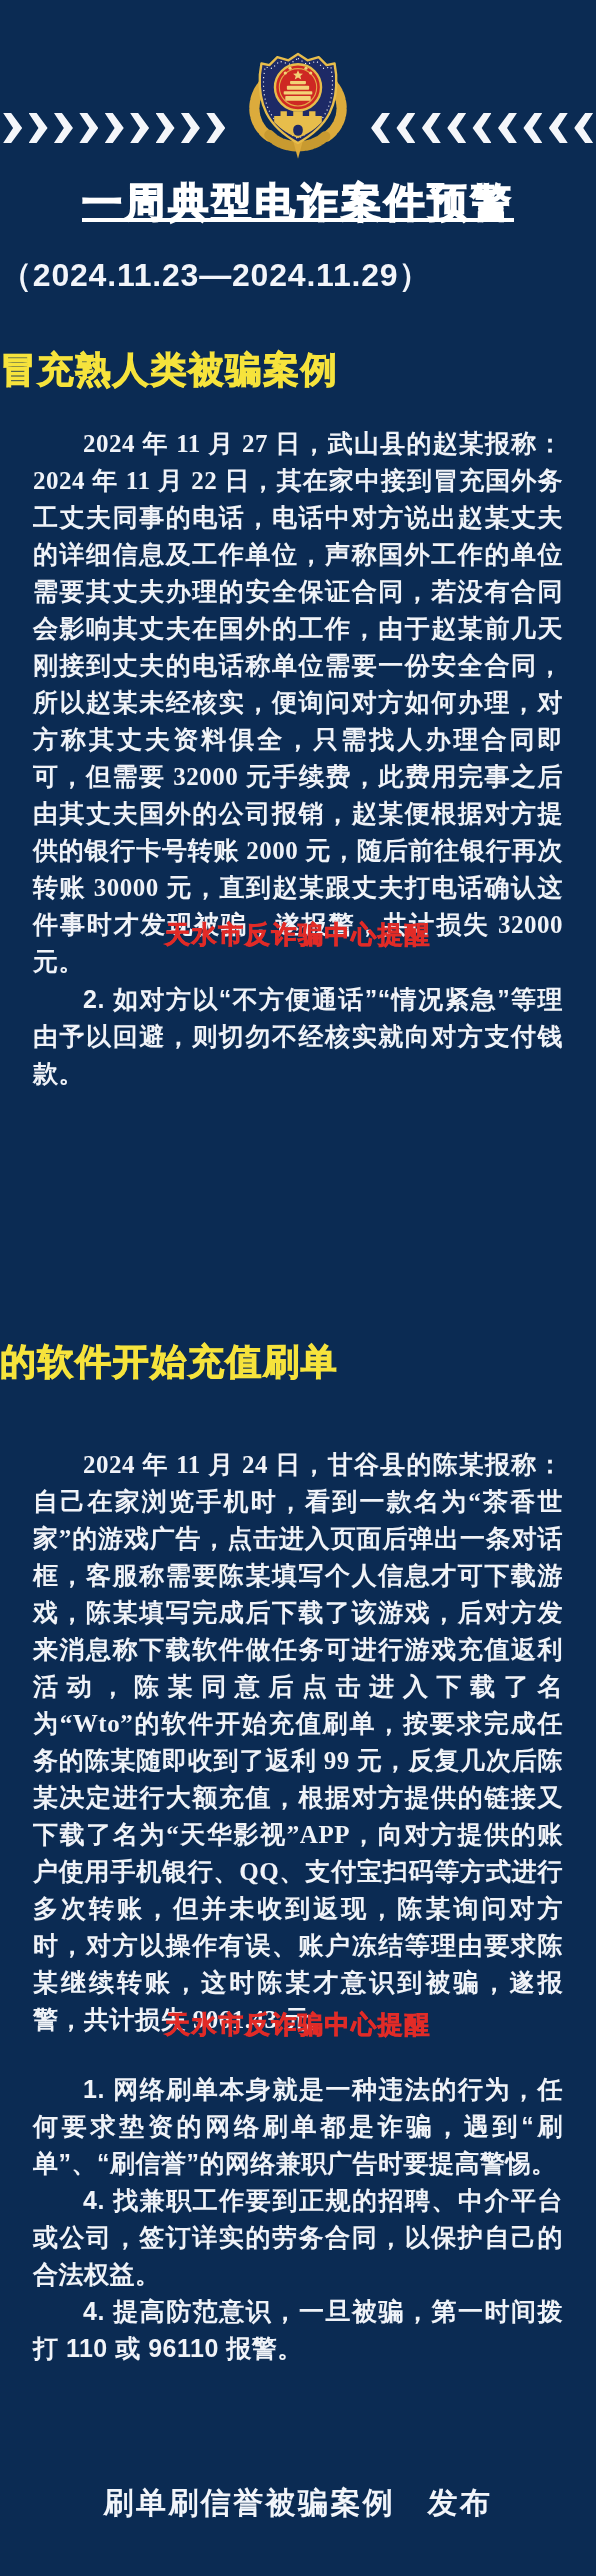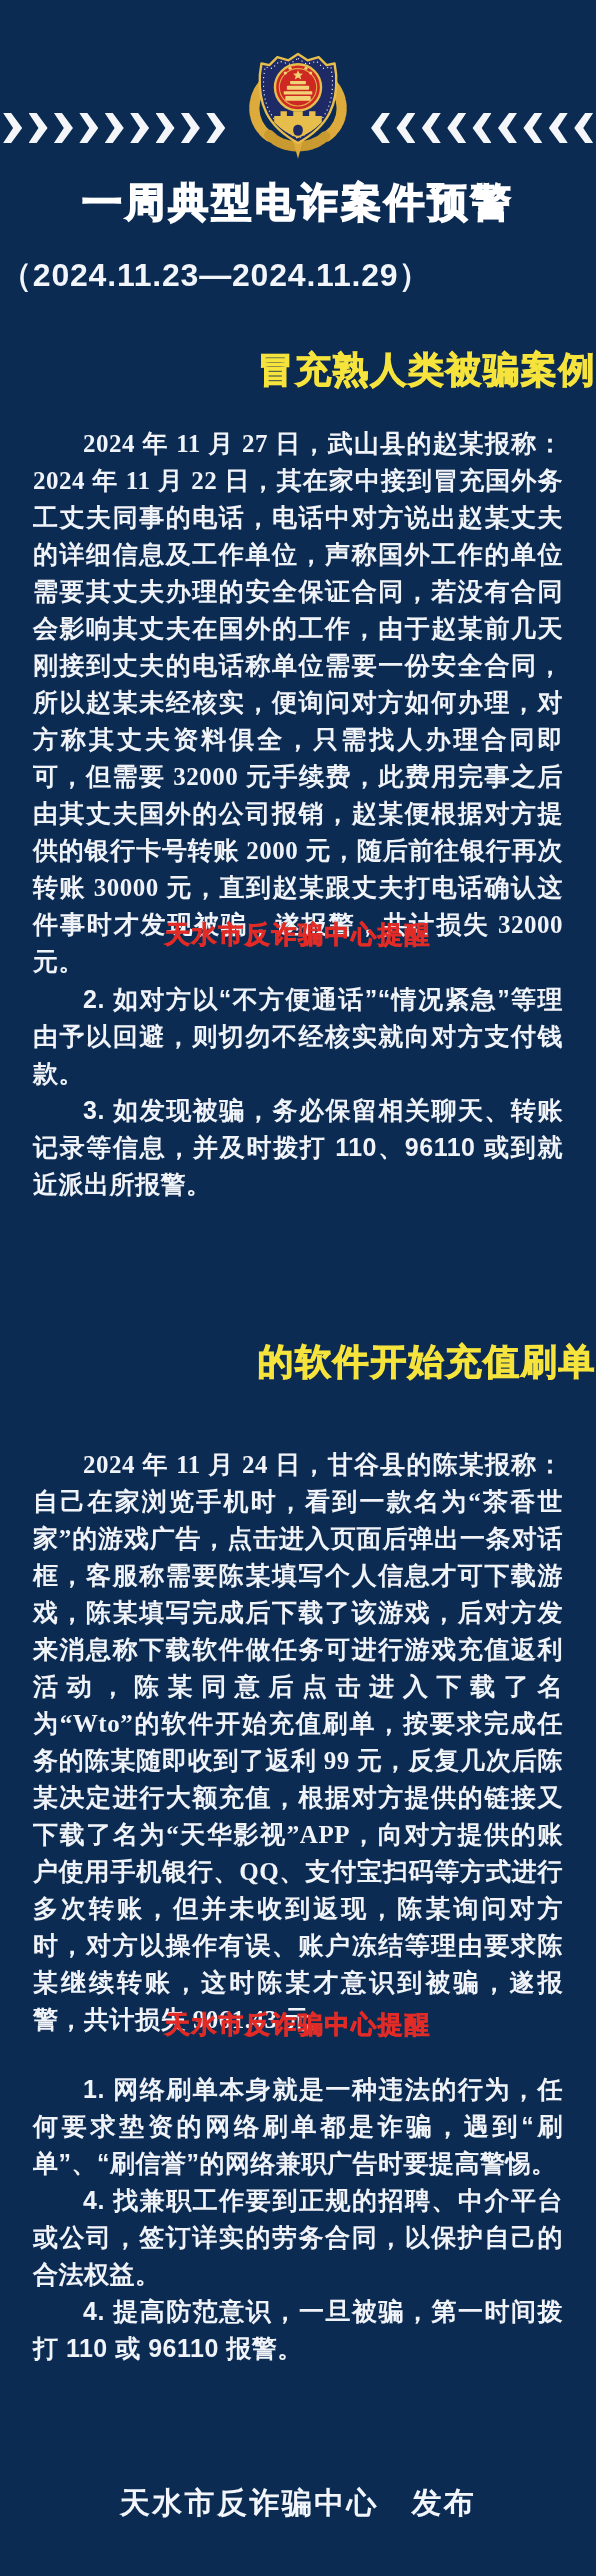--- a/index.html
+++ b/index.html
@@ -12,24 +12,24 @@
   
   .badge { position:absolute; top:46px; left:50%; transform:translateX(-50%); width:121px; height:116px; }
   .arrows { position:absolute; top:113px; display:flex; gap:6.4px; }
   .arrows i { display:block; width:19px; height:30px; background:#f4f6fa;
     clip-path:polygon(0 0, 42% 0, 100% 50%, 42% 100%, 0 100%, 52% 50%); }
   .arrows-left  { left:3.2px; }
   .arrows-right { right:3.2px; transform:scaleX(-1); }
   
   .main-title { position:absolute; top:175px; left:0; width:100%; margin:0;
     text-align:center; font-size:40px; line-height:54px; font-weight:900;
-    color:#ffffff; letter-spacing:3.2px; -webkit-text-stroke:1.6px #ffffff; }
+    color:#ffffff; letter-spacing:3.2px;text-decoration:underline; -webkit-text-stroke:1.6px #ffffff; }
   .date-line { position:absolute; top:254px; left:0; width:100%; margin:0;
     text-align:left; font-size:32px; font-weight:700; color:#f2f5fa; letter-spacing:0.8px; }
-  .sec-title { position:absolute; left:0; width:100%; margin:0; text-align:right;
+  .sec-title { position:absolute; left:0; width:100%; margin:0; text-align:left;
     font-size:36px; line-height:45px; font-weight:900; color:#f6e33c;
     letter-spacing:1.6px; -webkit-text-stroke:1px #f6e33c; }
   .sec-1 { top:347px; }
   .sec-2 { top:1339px; }
   .rem-title { position:absolute; left:0; width:100%; margin:0; text-align:center;
     font-size:25px; line-height:43px; font-weight:900; color:#e12b27;
     letter-spacing:1.6px; -webkit-text-stroke:0.8px #e12b27; }
   .rem-1 { top:913px; }
   .rem-2 { top:2003px; }
   
@@ -105,29 +105,28 @@
 
   <h1 class="main-title">一周典型电诈案件预警</h1>
   <div class="date-line">（2024.11.23—2024.11.29）</div>
 
   <h2 class="sec-title sec-1">冒充熟人类被骗案例</h2>
   <p class="para para-1">2024 年 11 月 27 日，武山县的赵某报称：2024 年 11 月 22 日，其在家中接到冒充国外务工丈夫同事的电话，电话中对方说出赵某丈夫的详细信息及工作单位，声称国外工作的单位需要其丈夫办理的安全保证合同，若没有合同会影响其丈夫在国外的工作，由于赵某前几天刚接到丈夫的电话称单位需要一份安全合同，所以赵某未经核实，便询问对方如何办理，对方称其丈夫资料俱全，只需找人办理合同即可，但需要 32000 元手续费，此费用完事之后由其丈夫国外的公司报销，赵某便根据对方提供的银行卡号转账 2000 元，随后前往银行再次转账 30000 元，直到赵某跟丈夫打电话确认这件事时才发现被骗，遂报警，共计损失 32000 元。</p>
 
   <h3 class="rem-title rem-1">天水市反诈骗中心提醒</h3>
   <div class="list list-1">
     <p>2. 如对方以“不方便通话”“情况紧急”等理由予以回避，则切勿不经核实就向对方支付钱款。</p>
-    <p>3. 如发现被骗，务必保留相关聊天、转账记录等信息，并及时拨打 110、96110 或到就近派出所报警。</p>
   </div>
 
   <h2 class="sec-title sec-2">的软件开始充值刷单</h2>
   <p class="para para-2">2024 年 11 月 24 日，甘谷县的陈某报称：自己在家浏览手机时，看到一款名为“茶香世家”的游戏广告，点击进入页面后弹出一条对话框，客服称需要陈某填写个人信息才可下载游戏，陈某填写完成后下载了该游戏，后对方发来消息称下载软件做任务可进行游戏充值返利活动，陈某同意后点击进入下载了名为“Wto”的软件开始充值刷单，按要求完成任务的陈某随即收到了返利 99 元，反复几次后陈某决定进行大额充值，根据对方提供的链接又下载了名为“天华影视”APP，向对方提供的账户使用手机银行、QQ、支付宝扫码等方式进行多次转账，但并未收到返现，陈某询问对方时，对方以操作有误、账户冻结等理由要求陈某继续转账，这时陈某才意识到被骗，遂报警，共计损失 9061.43 元。</p>
 
   <h3 class="rem-title rem-2">天水市反诈骗中心提醒</h3>
   <div class="list list-2">
     <p>1. 网络刷单本身就是一种违法的行为，任何要求垫资的网络刷单都是诈骗，遇到“刷单”、“刷信誉”的网络兼职广告时要提高警惕。</p>
     <p>4. 找兼职工作要到正规的招聘、中介平台或公司，签订详实的劳务合同，以保护自己的合法权益。</p>
     <p>4. 提高防范意识，一旦被骗，第一时间拨打 110 或 96110 报警。</p>
   </div>
 
-  <p class="footer">天水市反诈骗中心　发布</p>
+  <p class="footer">刷单刷信誉被骗案例　发布</p>
 
 </div>
 
 
 </body></html>

